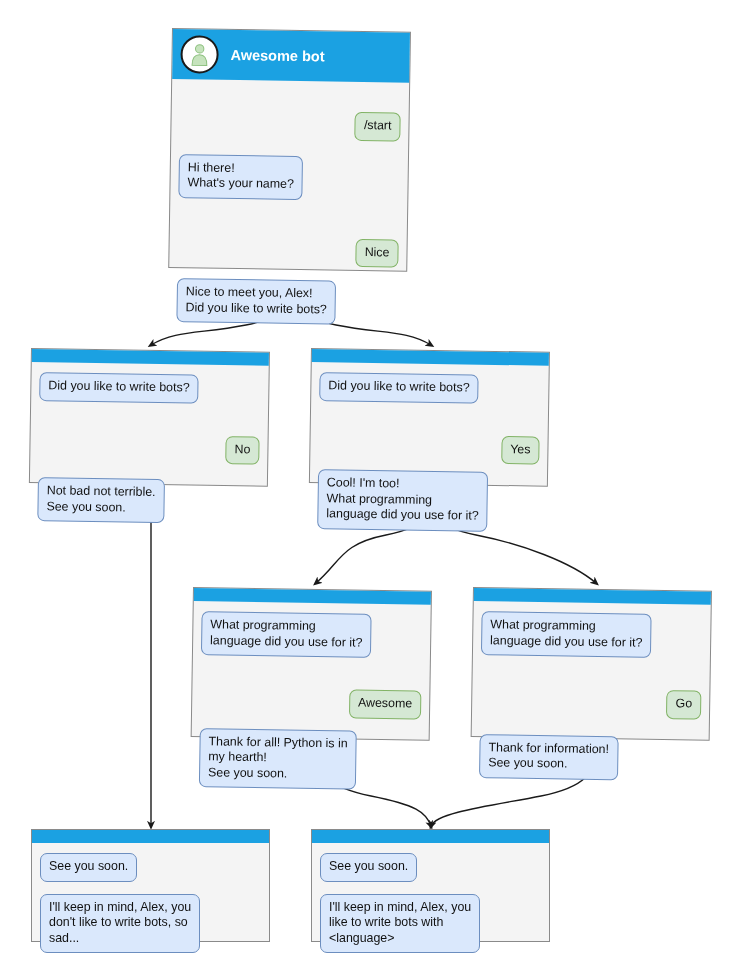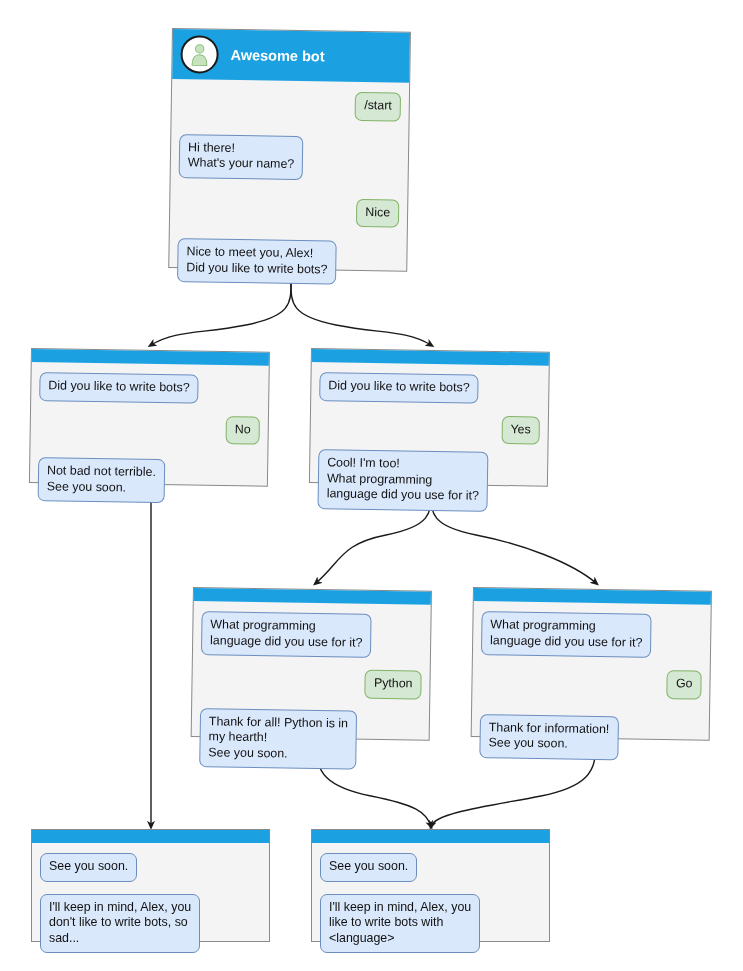--- a/index.html
+++ b/index.html
@@ -89,20 +89,21 @@
     white-space: pre-line;
     max-width: 100%;
   }
   .bubble.bot {
     background: #dae8fc;
     border: 1px solid #6c8ebf;
   }
   .bubble.user {
     background: #d5e8d4;
     border: 1px solid #82b366;
+    margin-top: 20px;
   }
   .row {
     display: flex;
     width: 100%;
   }
   .row.left  { justify-content: flex-start; }
   .row.right { justify-content: flex-end; }
   .sp-8  { height: 8px; }
   .sp-12 { height: 12px; }
   .sp-14 { height: 14px; }
@@ -206,21 +207,21 @@
 
   <div class="node node-skew" style="left:193px; top:587px; width:239px; height:150px; transform: rotate(0.9deg);">
     <div class="node-header thin"></div>
     <div class="chat-body">
       <div class="row left">
         <div class="bubble bot">What programming
 language did you use for it?</div>
       </div>
       <div class="sp-12"></div>
       <div class="row right">
-        <div class="bubble user">Python</div>
+        <div class="bubble user">Awesome</div>
       </div>
       <div class="sp-12"></div>
       <div class="row left">
         <div class="bubble bot">Thank for all! Python is in
 my hearth!
 See you soon.</div>
       </div>
     </div>
   </div>
 

